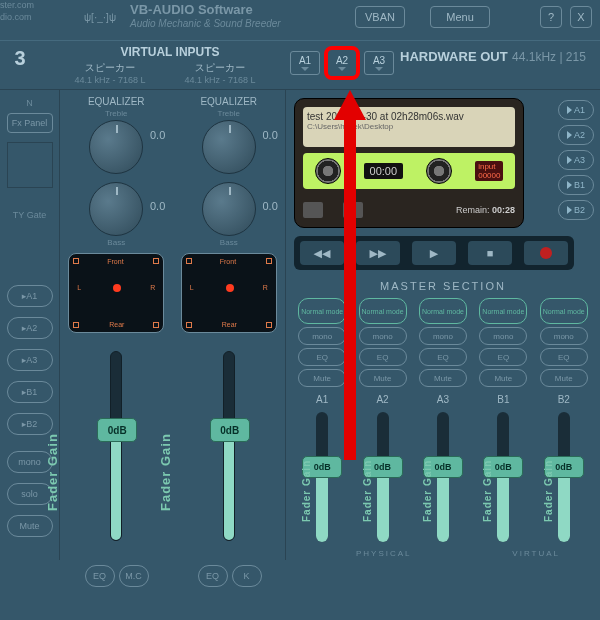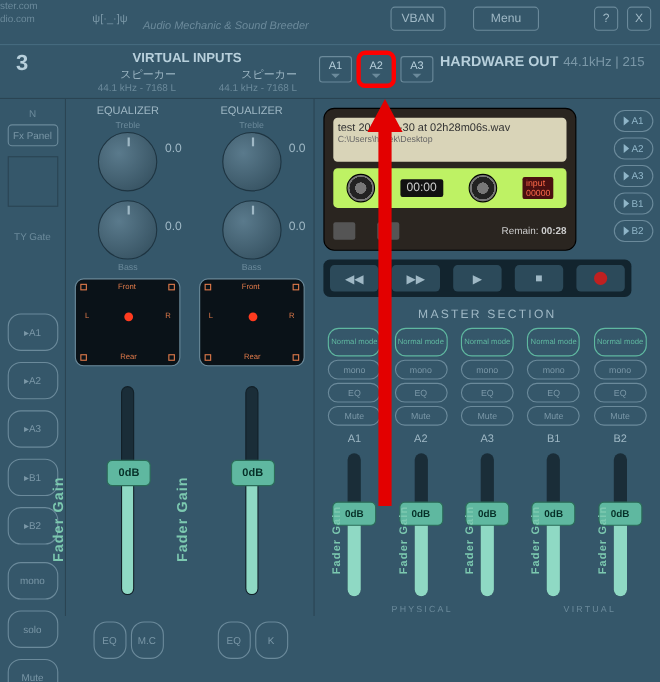--- a/index.html
+++ b/index.html
@@ -15,41 +15,41 @@
 .tbtn{position:absolute;top:6px;height:22px;border:1px solid #6b8a9b;border-radius:4px;font-size:11px;display:flex;align-items:center;justify-content:center;color:#9fb8c5}
 .vban{left:355px;width:50px}
 .menu{left:430px;width:60px}
 .help{left:540px;width:22px}
 .close{left:570px;width:22px}
 
 
 .hdrrow{height:50px;position:relative;border-top:1px solid #456a7e;border-bottom:1px solid #2a4453}
 .chnum{position:absolute;left:0;top:6px;width:40px;font-size:20px;font-weight:bold;color:#b8d0dc;text-align:center}
 .vilbl{position:absolute;left:70px;top:4px;width:200px;font-size:12px;font-weight:bold;color:#b8d0dc;text-align:center}
-.vihead{position:absolute;top:20px;width:100px;text-align:right}
+.vihead{position:absolute;top:20px;width:100px;text-align:center}
 .vihead .nm{font-size:10px;color:#9fb8c5}
 .vihead .fr{font-size:9px;color:#6b8a9b}
 .vi1{left:60px}.vi2{left:170px}
 .abtns{position:absolute;left:290px;top:10px;display:flex;gap:4px}
 .abtn{width:30px;height:24px;border:1px solid #6b8a9b;border-radius:3px;display:flex;flex-direction:column;align-items:center;justify-content:center;font-size:10px;color:#b8d0dc}
 .abtn .tri{width:0;height:0;border-left:4px solid transparent;border-right:4px solid transparent;border-top:4px solid #6b8a9b;margin-top:1px}
 .abtn.hl{border:4px solid #ff0000;border-radius:8px;width:36px;height:34px;margin-top:-5px}
 .hwout{position:absolute;left:400px;top:6px}
 .hwout .t{font-size:13px;font-weight:bold;color:#b8d0dc}
 .hwout .f{font-size:12px;color:#7a97a7}
 .hwout .sub{font-size:10px;color:#6b8a9b}
 
 
 .main{display:flex;height:470px}
 .col{position:relative}
 .col.left{width:60px;border-right:1px solid #2a4453}
 .col.mid{width:226px;border-right:1px solid #2a4453;display:flex}
 .col.right{width:314px}
 
-.sbtn{width:46px;height:34px;margin:5px auto;border:1px solid #6b8a9b;border-radius:12px;font-size:9px;color:#7a97a7;display:flex;align-items:center;justify-content:center}
+.sbtn{width:46px;height:22px;margin:5px auto;border:1px solid #6b8a9b;border-radius:12px;font-size:9px;color:#7a97a7;display:flex;align-items:center;justify-content:center}
 .slabel{font-size:9px;color:#6b8a9b;text-align:center;margin-top:4px}
 .leftstack{display:flex;flex-direction:column;align-items:center;padding-top:4px}
 
 
 .strip{width:113px;display:flex;flex-direction:column;align-items:center}
 .eqlbl{font-size:10px;color:#9fb8c5;margin-top:6px}
 .knobbox{margin-top:2px}
 .ktxt{font-size:8px;color:#6b8a9b;text-align:center}
 .knob{width:54px;height:54px;border-radius:50%;background:radial-gradient(circle at 35% 35%,#5a7a8c,#2f4a59);border:1px solid #1e3441;position:relative;margin:2px auto}
 .knob .mark{position:absolute;left:50%;top:4px;width:2px;height:8px;background:#9fb8c5;transform-origin:1px 23px}
@@ -110,20 +110,21 @@
 .arrow{position:absolute;left:330px;top:90px;width:40px;height:380px;pointer-events:none}
 .arrow svg{width:100%;height:100%}
 </style>
 </head>
 <body>
 
 <div class="top">
   <div class="brandline">ster.com</div>
   <div class="brandline2">dio.com</div>
   <div class="logo">ψ[·_·]ψ</div>
+  <div class="brandname">VB-AUDIO Software</div>
   <div class="brandsub">Audio Mechanic &amp; Sound Breeder</div>
   <div class="tbtn vban">VBAN</div>
   <div class="tbtn menu">Menu</div>
   <div class="tbtn help">?</div>
   <div class="tbtn close">X</div>
 </div>
 
 <div class="hdrrow">
   <div class="chnum">3</div>
   <div class="vilbl">VIRTUAL INPUTS</div>

